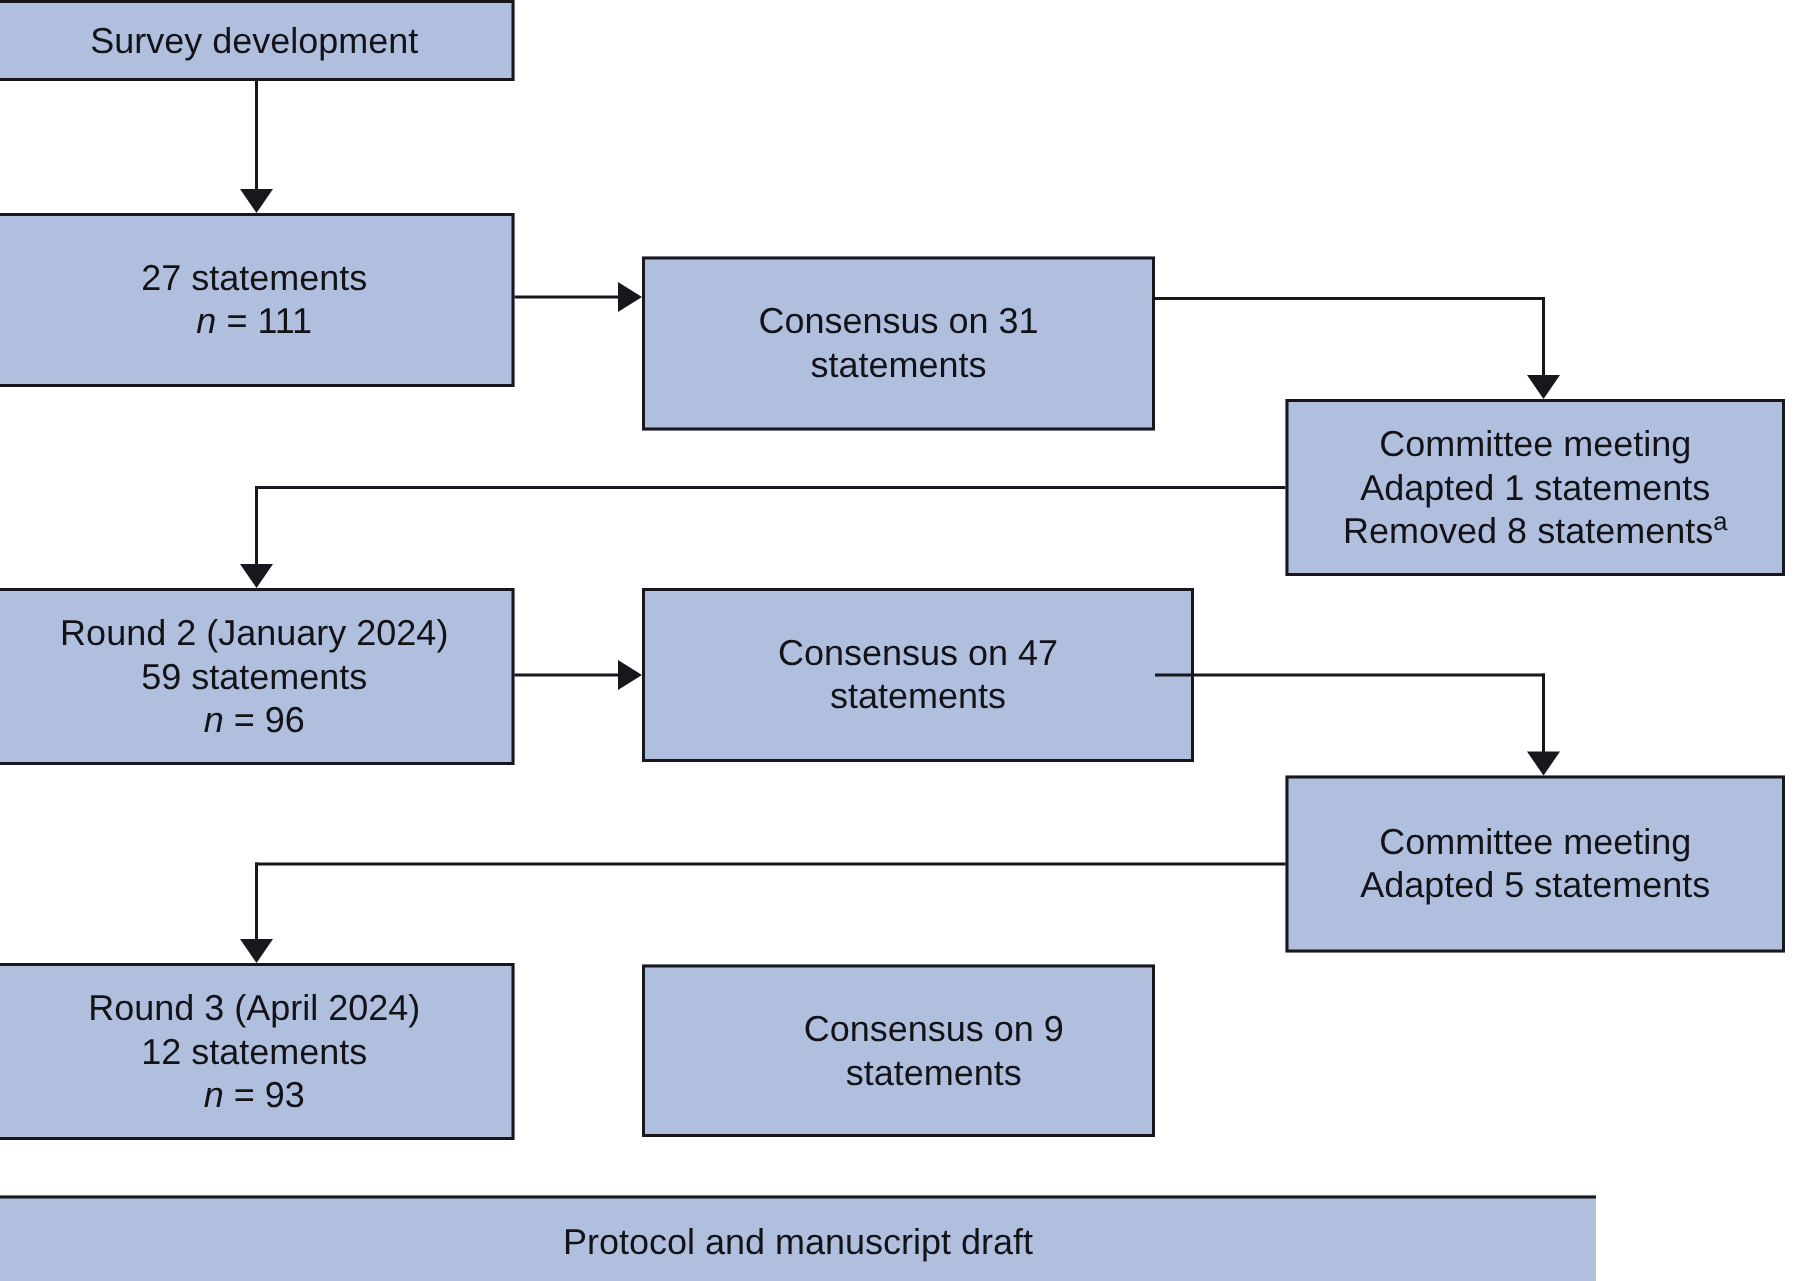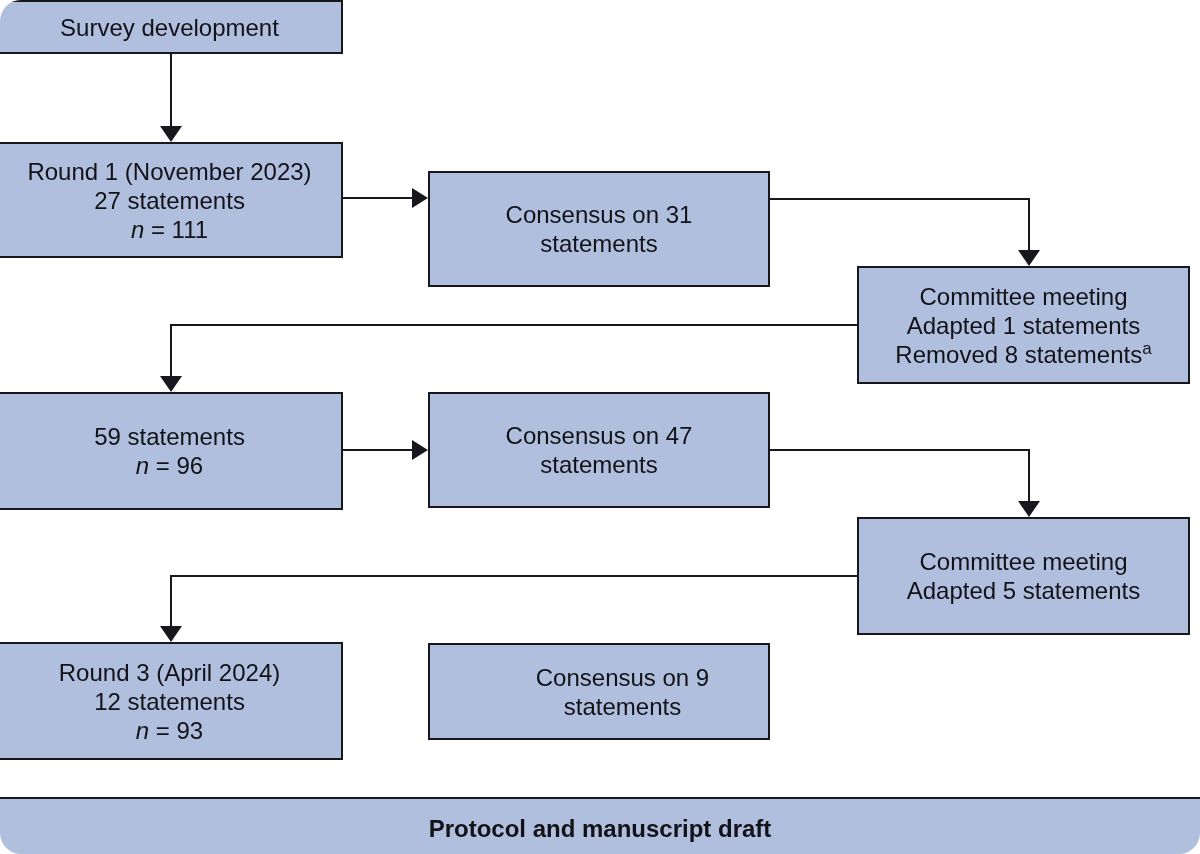--- a/index.html
+++ b/index.html
@@ -14,21 +14,20 @@
     font-family:"Liberation Sans","DejaVu Sans",sans-serif;
     background:var(--bg);
   }
   #canvas{
     position:relative;
     width:1200px;
     height:854px;
     overflow:hidden;
     background:var(--bg);
     color:var(--text);
-    border-radius:21px;
   }
   .box{
     position:absolute;
     box-sizing:border-box;
     background:var(--box-fill);
     border:2px solid var(--box-border);
     display:flex;
     flex-direction:column;
     align-items:center;
     justify-content:center;
@@ -59,59 +58,58 @@
     border-top:10px solid transparent;
     border-bottom:10px solid transparent;
     border-left:16px solid var(--line);
   }
   
   #survey    {left:-4px;  top:0px;   width:347px; height:54px;}
   #round1    {left:-4px;  top:142px; width:347px; height:116px;}
   #round2    {left:-4px;  top:392px; width:347px; height:118px;}
   #round3    {left:-4px;  top:642px; width:347px; height:118px;}
   #consensus1{left:428px; top:142px; width:342px; height:116px;margin-top:29px;}
-  #consensus2{left:428px; top:392px; width:342px; height:116px;}
-  #consensus3{left:428px; top:643px; width:342px; height:97px;padding-left:47px;}
+  #consensus2{left:428px; top:392px; width:368px; height:116px;}
+  #consensus3{left:428px; top:643px; width:342px; height:115px;padding-left:47px;}
   #committee1{left:857px; top:266px; width:333px; height:118px;}
   #committee2{left:857px; top:517px; width:333px; height:118px;}
   #protocol{
-    left:0; top:797px; width:1200px; height:57px;
+    left:0; top:797px; width:1064px; height:57px;
     border:none;
     border-top:2px solid var(--box-border);
     padding-top:4px;
-    font-weight:bold;
   }
 </style>
 </head>
 <body>
 
 <div id="canvas">
 
   <div class="box" id="survey">
     <div class="line">Survey development</div>
   </div>
 
   <div class="box" id="round1">
-    <div class="line">Round 1 (November 2023)</div>
     <div class="line">27 statements</div>
     <div class="line"><i>n</i>&nbsp;<span>= 111</span></div>
   </div>
 
   <div class="box" id="consensus1">
     <div class="line">Consensus on 31</div>
     <div class="line">statements</div>
   </div>
 
   <div class="box" id="committee1">
     <div class="line">Committee meeting</div>
     <div class="line">Adapted 1 statements</div>
     <div class="line"><span>Removed 8 statements</span><sup>a</sup></div>
   </div>
 
   <div class="box" id="round2">
+    <div class="line">Round 2 (January 2024)</div>
     <div class="line">59 statements</div>
     <div class="line"><i>n</i>&nbsp;<span>= 96</span></div>
   </div>
 
   <div class="box" id="consensus2">
     <div class="line">Consensus on 47</div>
     <div class="line">statements</div>
   </div>
 
   <div class="box" id="committee2">

